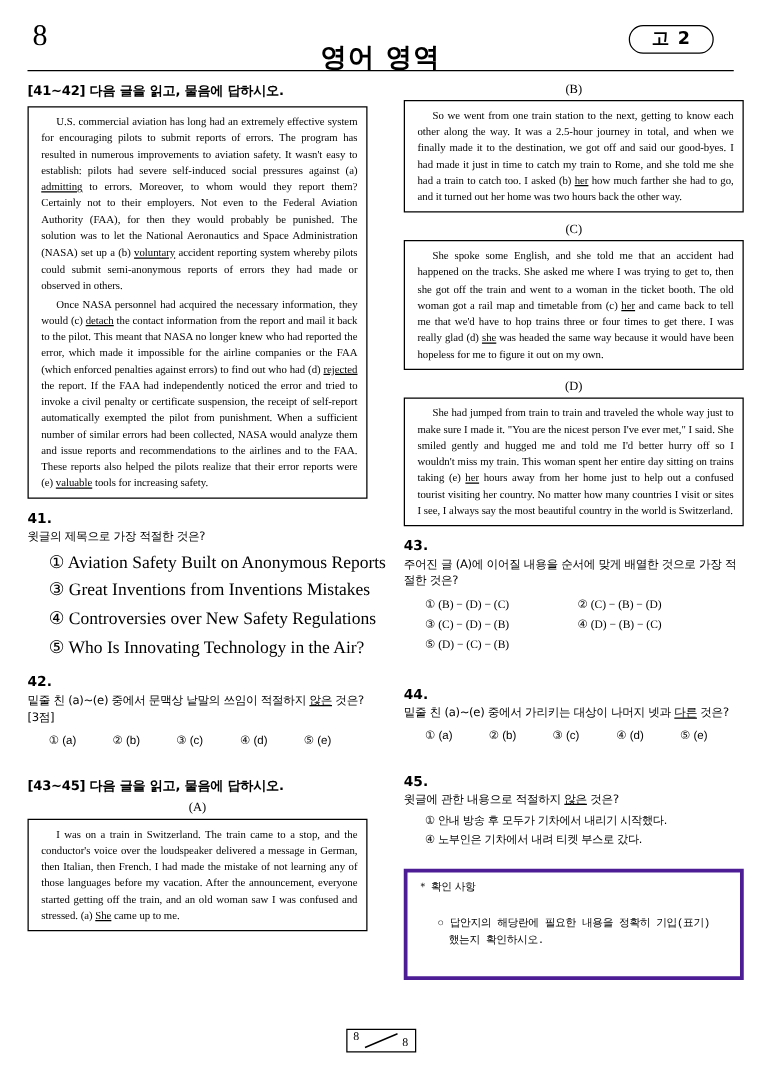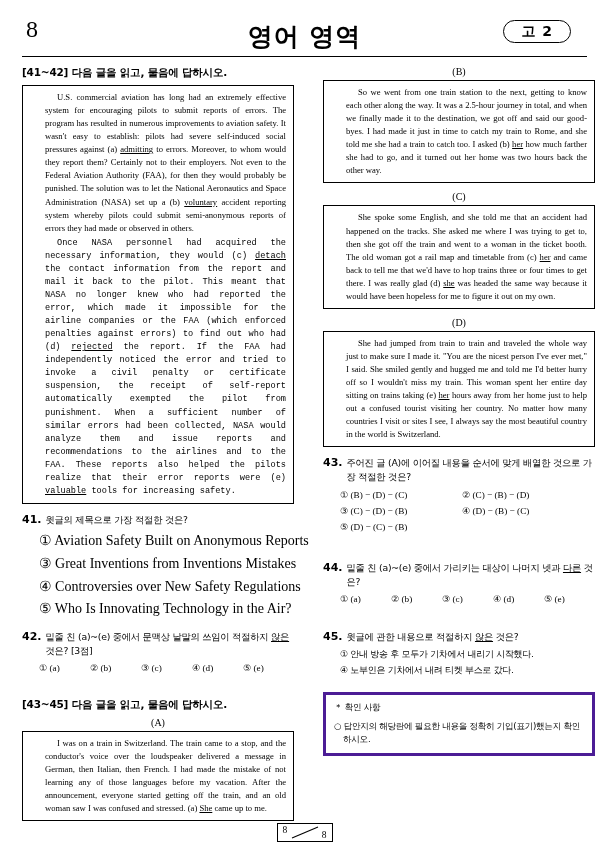--- a/index.html
+++ b/index.html
@@ -34,23 +34,23 @@
     position: absolute;
     left: 4px;
     top: 0px;
     font-size: 24px;
     font-family: "Liberation Serif", serif;
     letter-spacing: 0;
   }
   .subject-title {
     position: absolute;
     left: 0; right: 0;
-    top: 4px;
+    top: 16px;
     text-align: center;
-    font-size: 25px;
+    font-size: 21px;
     font-weight: bold;
     font-family: "DejaVu Sans", "Liberation Sans", sans-serif;
     letter-spacing: 1px;
   }
   .grade-badge {
     position: absolute;
     right: 16px;
     top: 4px;
     border: 1.6px solid #000;
     border-radius: 14px;
@@ -92,50 +92,50 @@
     letter-spacing: -0.2px;
   }
   .passage-label {
     text-align: center;
     font-size: 10px;
     font-family: "Liberation Serif", serif;
     margin: 0 0 3px 0;
   }
   .passage-box {
     border: 1px solid #000;
-    padding: 5px 7px 5px 22px;
+    padding: 5px 7px 5px 10px;
     font-size: 8.6px;
     line-height: 1.52;
     text-align: justify;
     text-align-last: left;
     font-family: "Liberation Serif", "DejaVu Serif", serif;
     margin-bottom: 8px;
     box-sizing: border-box;
   }
   .passage-box p {
     margin: 0;
     text-indent: 12px;
   }
   .passage-box p + p {
     margin-top: 2px;
-    font-family: Liberation Mono, monospace;
   }
   u { text-decoration: underline; }
 
   
   .question {
     margin-top: 9px;
     margin-bottom: 3px;
   }
   .q-stem {
     font-size: 9.3px;
     font-family: "DejaVu Sans", "Liberation Sans", sans-serif;
     line-height: 1.5;
     display: flex;
     align-items: flex-start;
+    flex-direction: column;
   }
   .q-num {
     font-weight: bold;
     font-size: 11px;
     margin-right: 4px;
     flex: 0 0 auto;
     font-family: "DejaVu Sans", "Liberation Sans", sans-serif;
     line-height: 1.3;
   }
   .q-text {
@@ -154,21 +154,21 @@
     letter-spacing: -0.3px;
     line-height: 1.72;
   }
   .choice {
     white-space: nowrap;
   }
   .choices-inline {
     margin: 4px 0 0 17px;
     display: flex;
     font-size: 9.2px;
-    font-family: Liberation Serif, serif;
+    font-family: Liberation Sans, sans-serif;
   }
   .choices-inline .choice {
     width: 52px;
   }
   .choices-grid {
     margin: 4px 0 0 17px;
     display: flex;
     flex-wrap: wrap;
     font-size: 9.2px;
     font-family: "Liberation Serif", "DejaVu Serif", serif;
@@ -187,23 +187,24 @@
     font-size: 8.6px;
     font-family: "DejaVu Sans", "Liberation Sans", sans-serif;
     line-height: 1.5;
     letter-spacing: -0.3px;
     box-sizing: border-box;
   }
   .notice-title {
     margin: 0 0 6px 0;
   }
   .notice-item {
-    margin: 0;
+    margin: 16px;
     padding-left: 9px;
     text-indent: -9px;
+    font-family: Liberation Mono, monospace;
   }
 
   
   .footer {
     position: absolute;
     left: 0; right: 0;
     bottom: 12px;
     display: flex;
     justify-content: center;
   }

